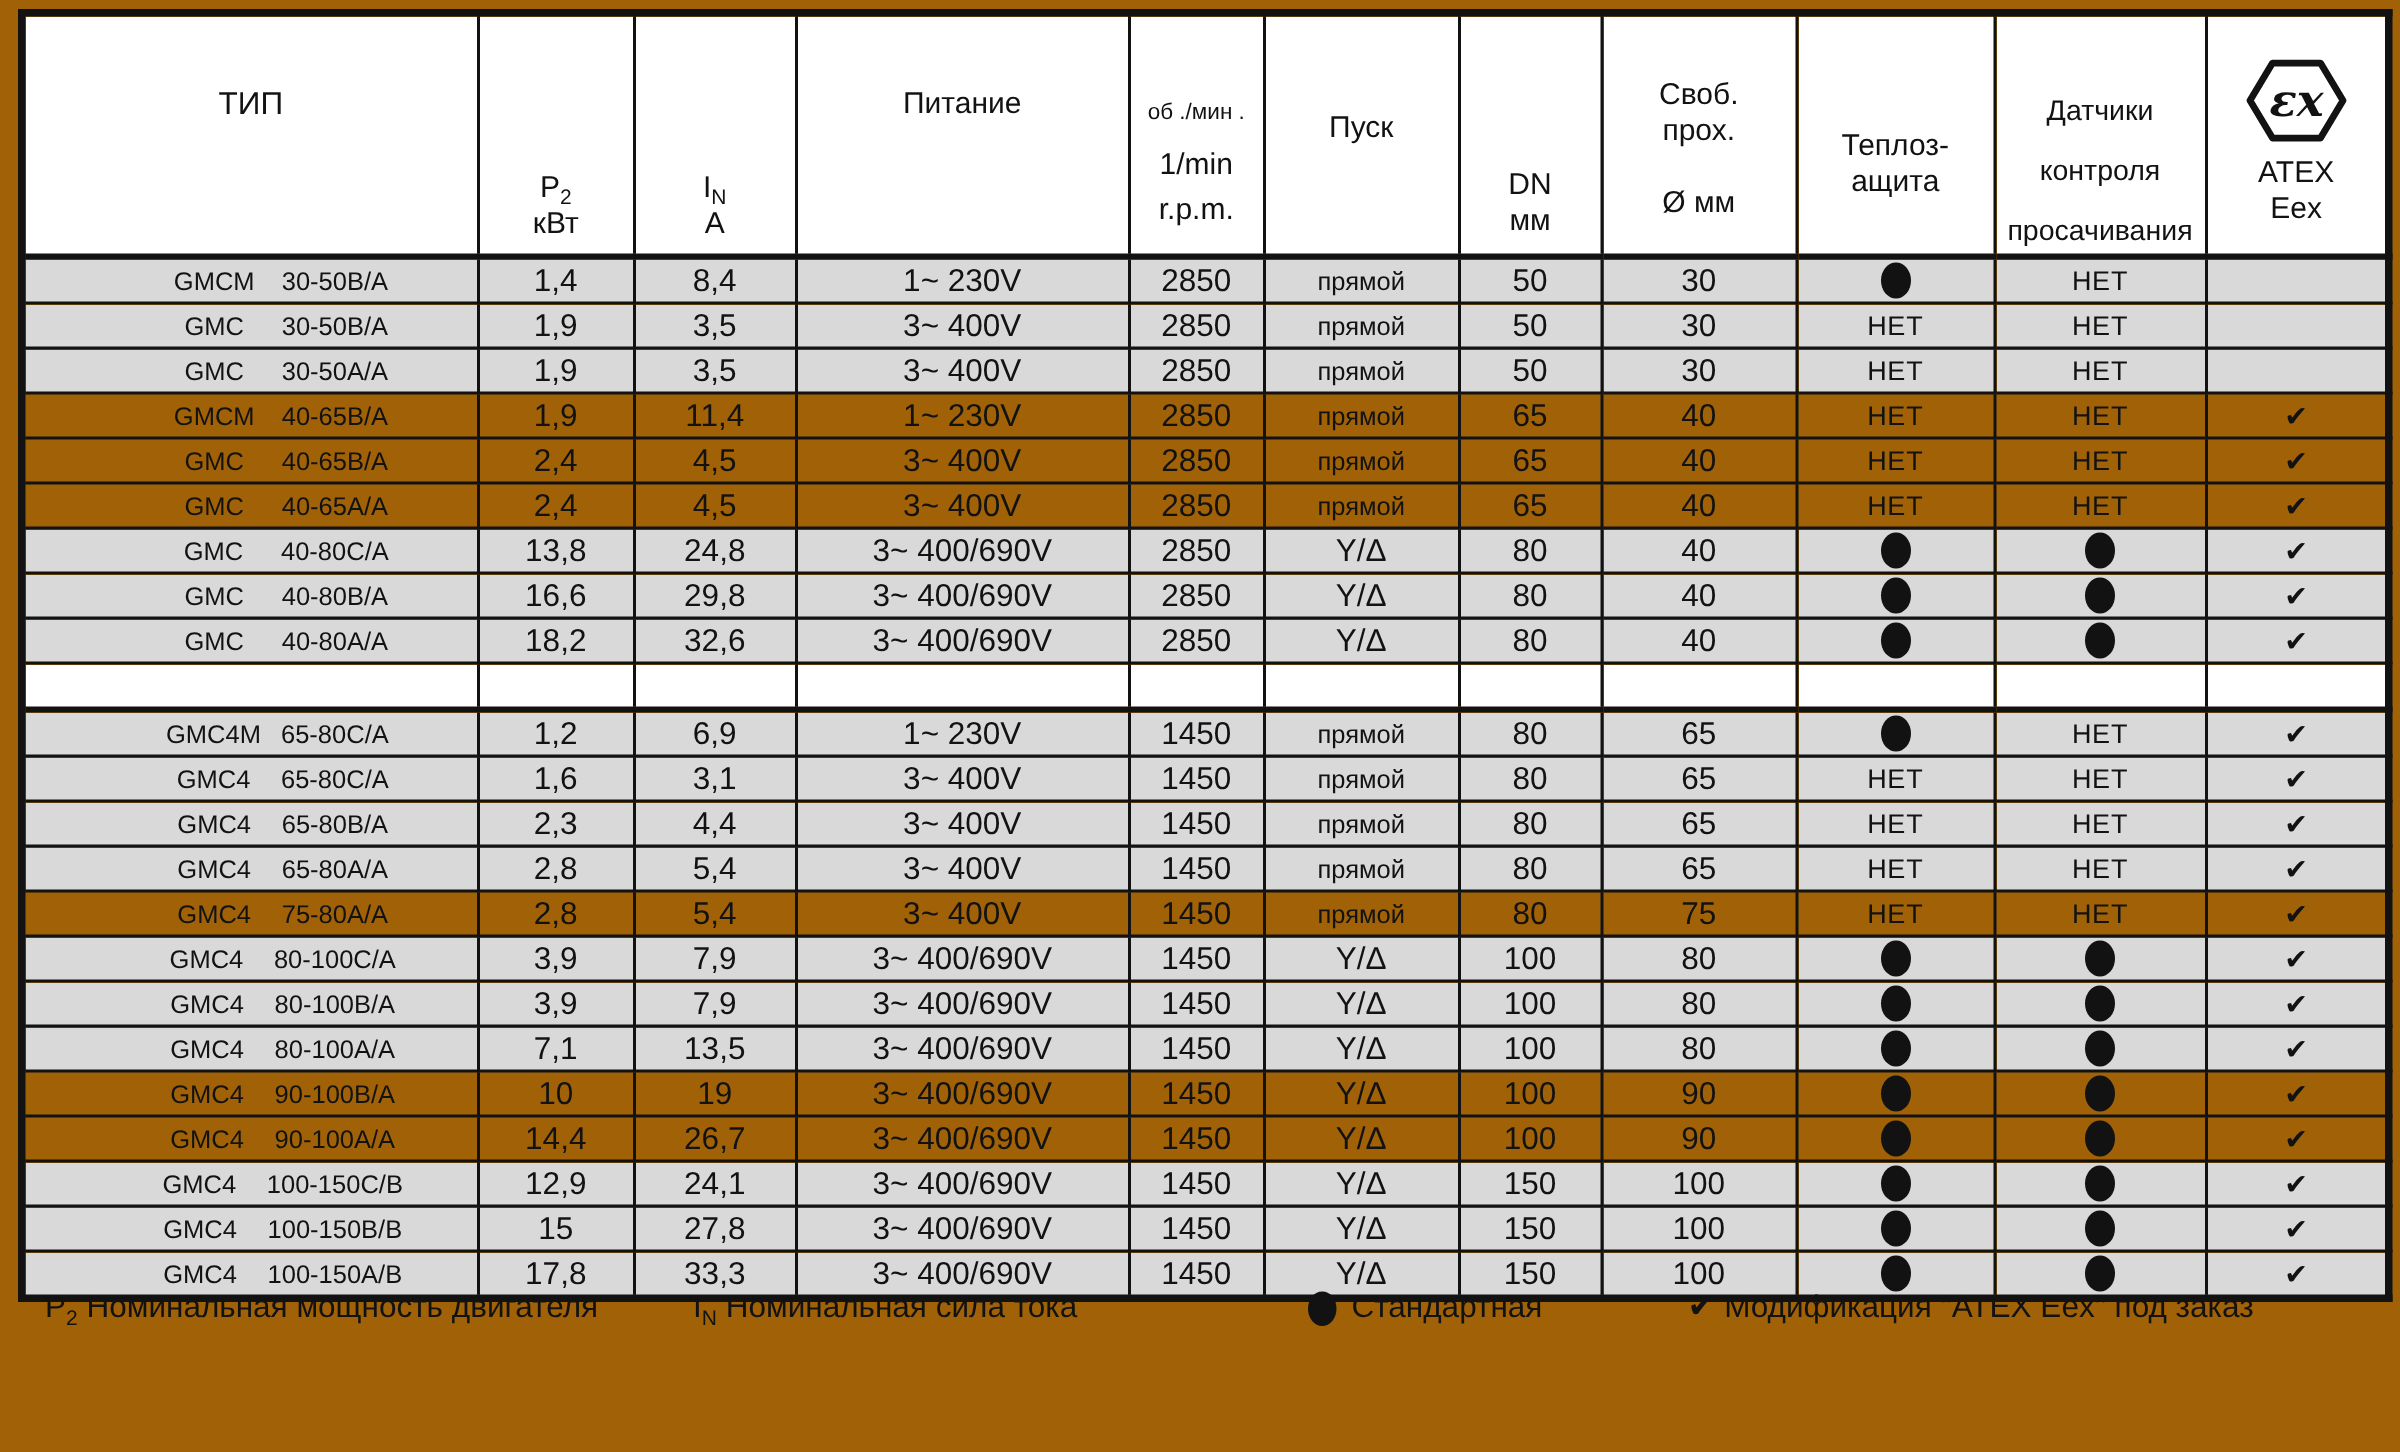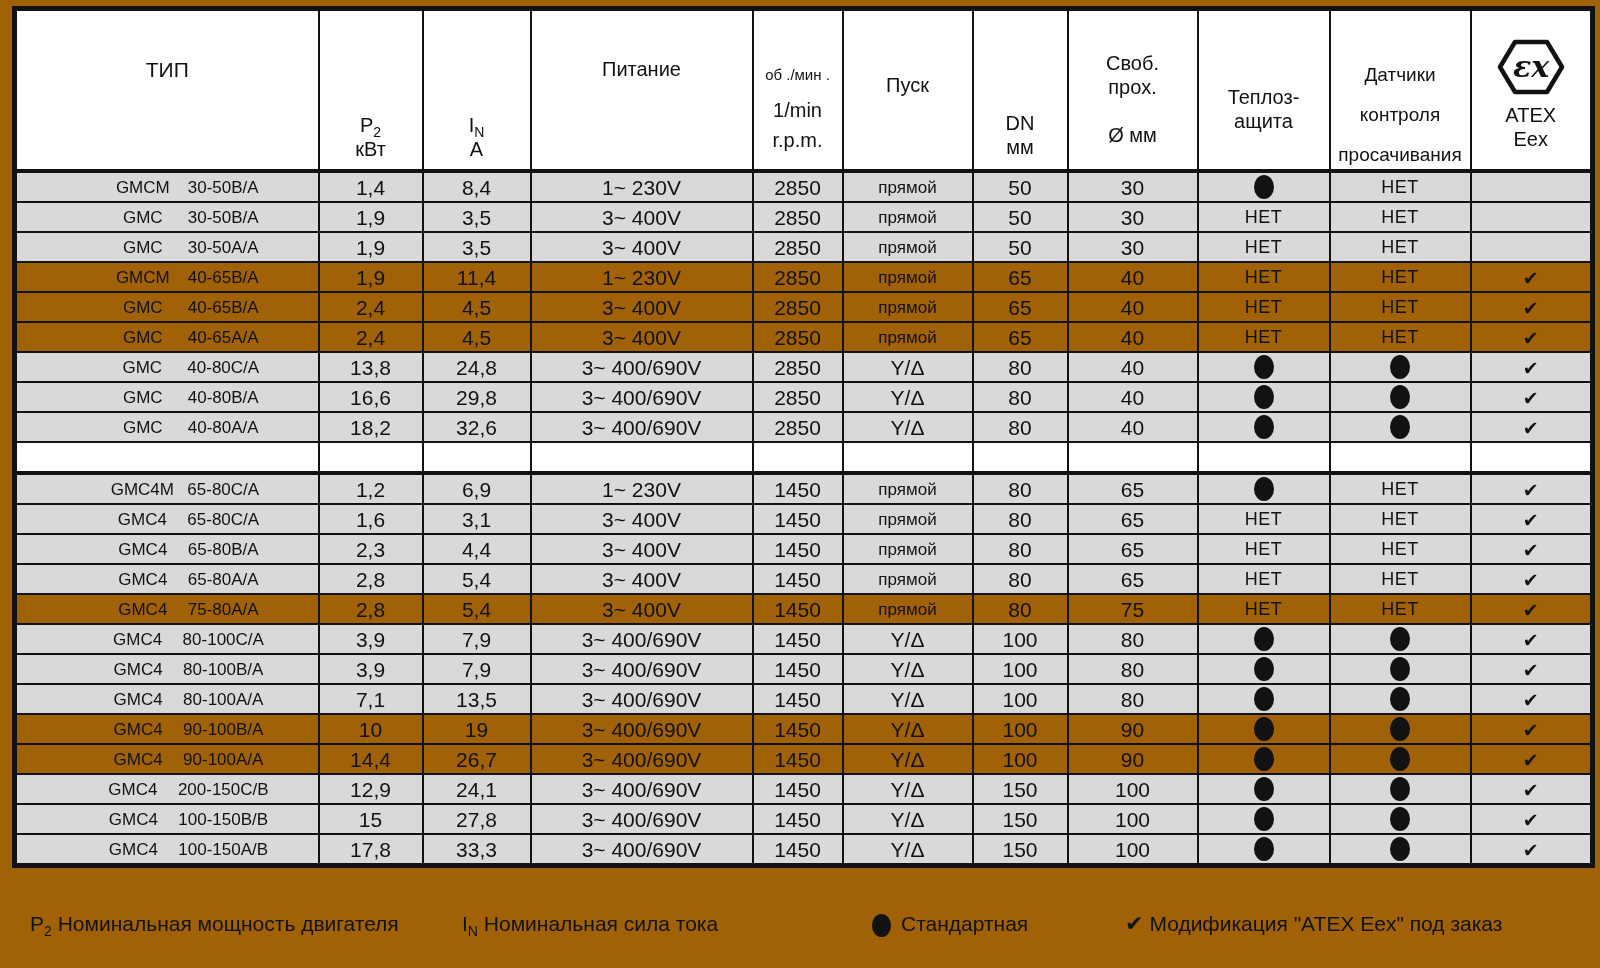--- a/index.html
+++ b/index.html
@@ -45,21 +45,21 @@
 
   
   td.c-type{text-align:center;padding-left:22px;font-size:17px;}
   td.c-type .brand{display:inline-block;width:90px;}
   .txt-sm{font-size:17px;}
   .txt-net{font-size:18px;letter-spacing:0.5px;}
   .dot{display:inline-block;width:20px;height:24px;background:#121212;border-radius:50%;vertical-align:middle;}
   .check{font-size:19px;font-weight:bold;line-height:1;}
 
   
-  .legend{position:absolute;left:0;top:912px;width:1348px;height:40px;}
+  .legend{position:absolute;left:0;top:860px;width:1348px;height:40px;}
   .legend .lg{position:absolute;font-size:21px;white-space:nowrap;}
   .legend .dot{width:19px;height:23px;margin-right:10px;}
   .legend .check{font-size:22px;margin-right:6px;}
 </style>
 </head>
 <body>
 
 <div class="sheet">
 
   <table class="spec">
@@ -405,21 +405,21 @@
           <td>3~ 400/690V</td>
           <td>1450</td>
           <td>Y/Δ</td>
           <td>100</td>
           <td>90</td>
           <td><span class="dot"></span></td>
           <td><span class="dot"></span></td>
           <td><span class="check">✔</span></td>
         </tr>
         <tr class="shaded">
-          <td class="c-type"><span class="brand">GMC4</span><span>200-150C/B</span></td>
+          <td class="c-type"><span class="brand">GMC4</span><span>100-150C/B</span></td>
           <td>12,9</td>
           <td>24,1</td>
           <td>3~ 400/690V</td>
           <td>1450</td>
           <td>Y/Δ</td>
           <td>150</td>
           <td>100</td>
           <td><span class="dot"></span></td>
           <td><span class="dot"></span></td>
           <td><span class="check">✔</span></td>

